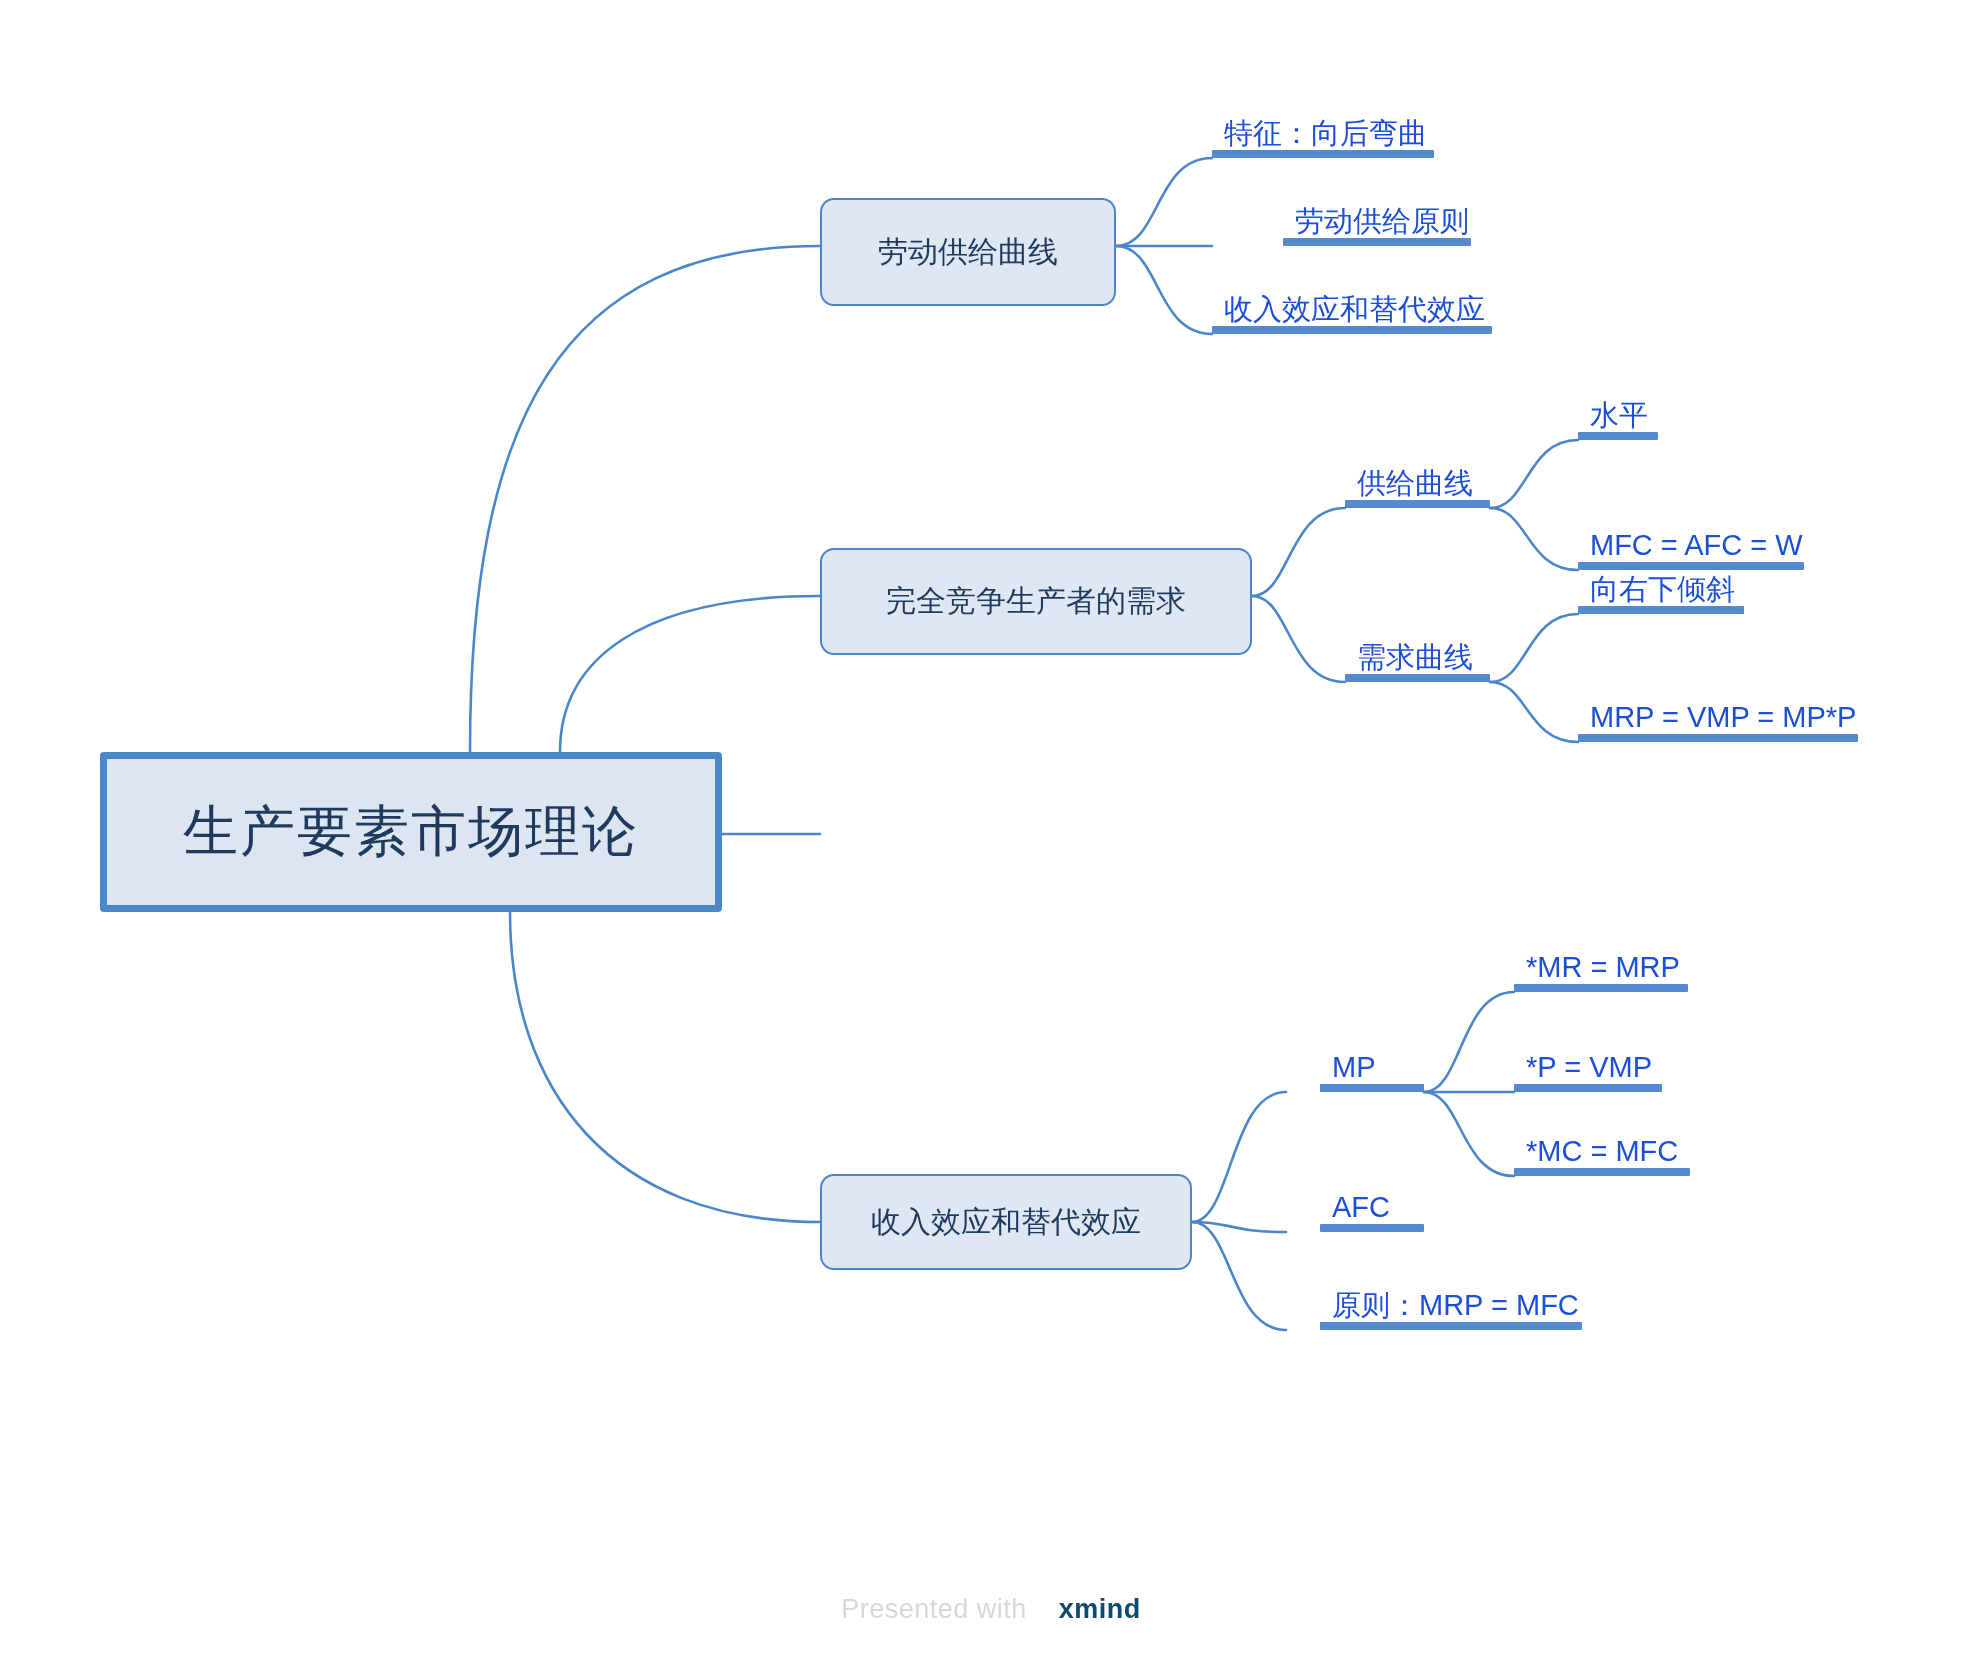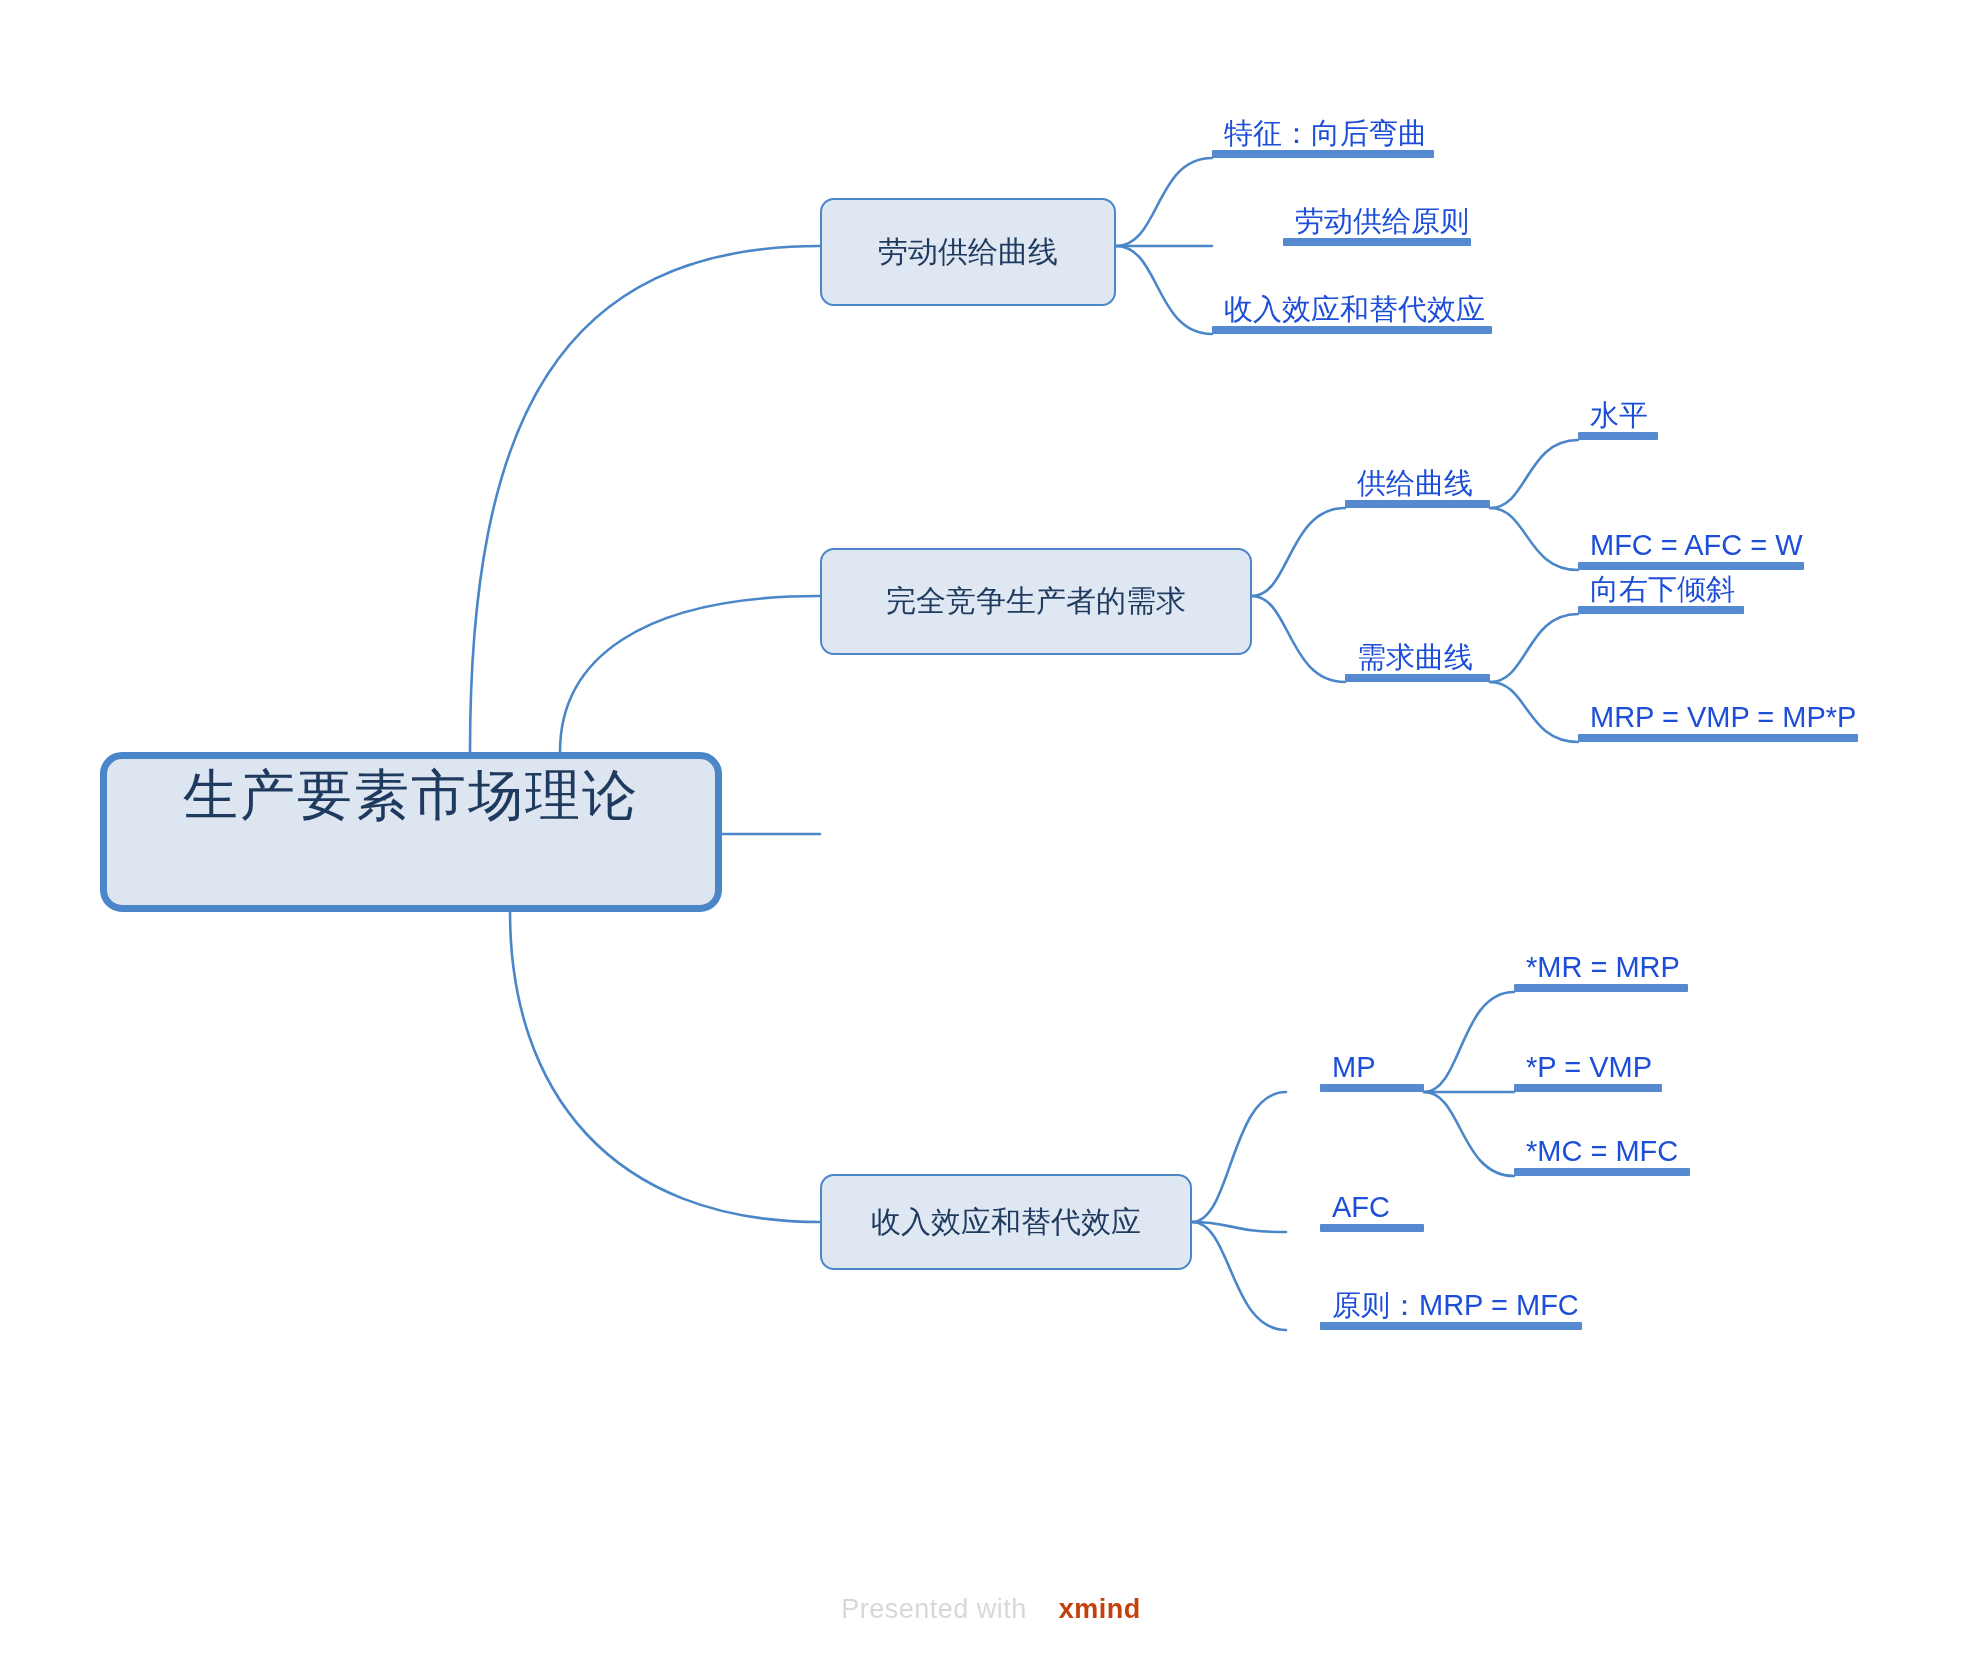--- a/index.html
+++ b/index.html
@@ -25,23 +25,23 @@
     height: 1658px;
     pointer-events: none;
   }
 
   
   .root-node {
     position: absolute;
     box-sizing: border-box;
     background: #dde5f0;
     border: 7px solid #4a86c8;
-    border-radius: 22px;
+    border-radius: 4px;
     display: flex;
-    align-items: flex-start;
+    align-items: center;
     justify-content: center;
     color: #1f3a5f;
     font-size: 55px;
     letter-spacing: 2px;
     white-space: nowrap;
     z-index: 5;
   }
 
   
   .branch-node {
@@ -89,21 +89,21 @@
     top: 1594px;
     width: 1982px;
     text-align: center;
     color: #d8d8d8;
     font-size: 27px;
     letter-spacing: .5px;
     user-select: none;
   }
   .watermark .brand {
     font-weight: bold;
-    color: #c2410c;
+    color: #0c4a6e;
     margin-left: 24px;
   }
 </style>
 </head>
 <body>
 
 <div id="canvas">
 
   <svg id="wires" viewBox="0 0 1982 1658" xmlns="http://www.w3.org/2000/svg">
     <g fill="none" stroke="#4a86c8" stroke-width="2.6" stroke-linecap="round">

